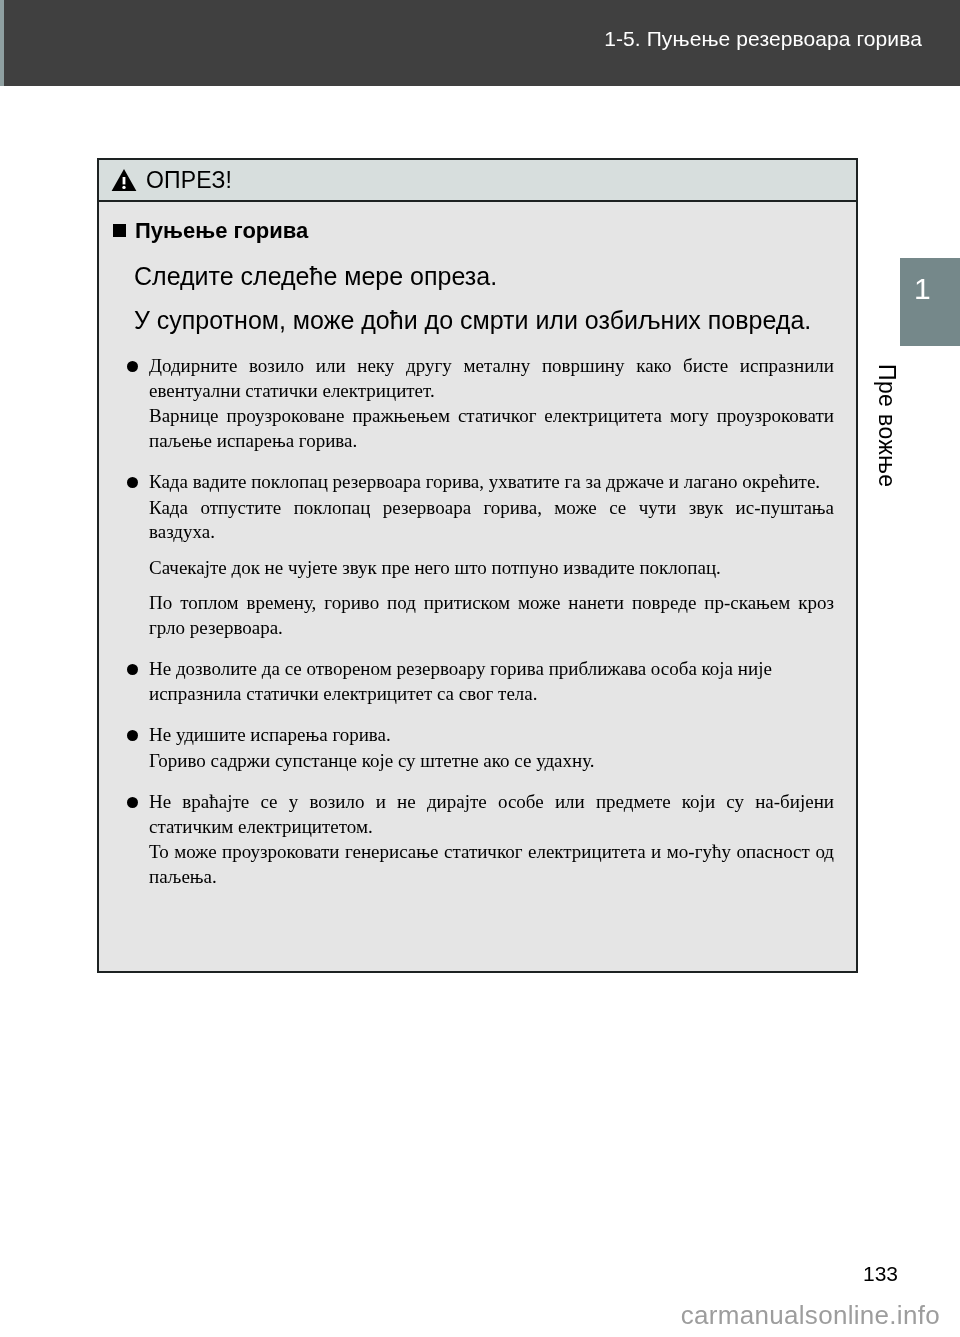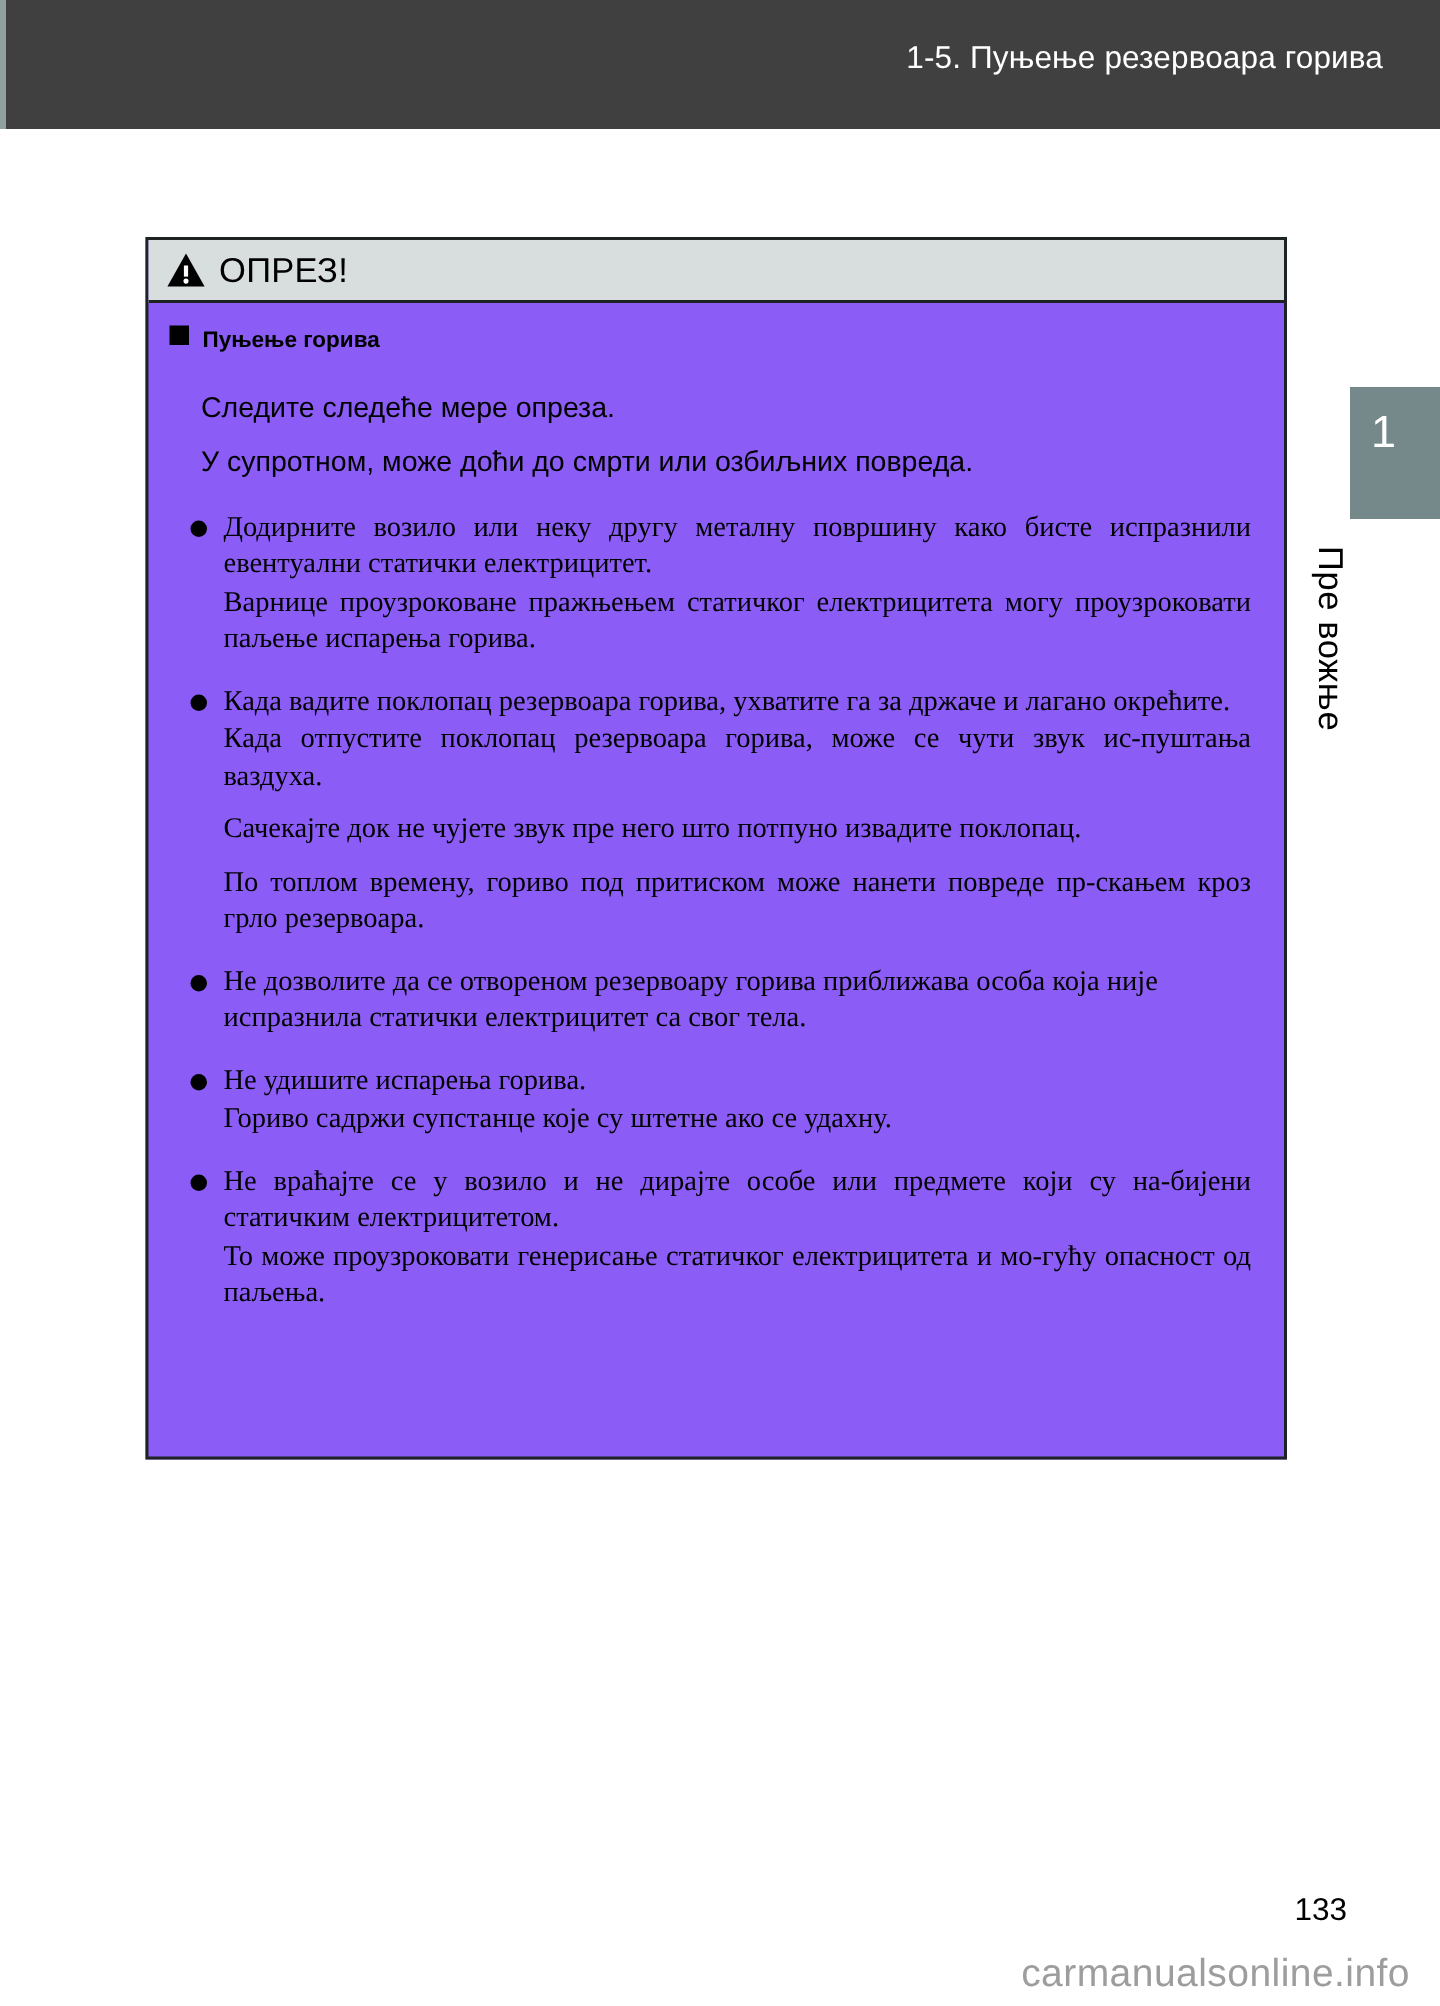--- a/index.html
+++ b/index.html
@@ -80,21 +80,21 @@
 
   
   .caution-box {
     position: absolute;
     left: 97px;
     top: 158px;
     width: 761px;
     height: 815px;
     border: 2px solid #1d2222;
     box-sizing: border-box;
-    background: #8b5cf6;
+    background: #e5e5e5;
   }
   .caution-header {
     height: 42px;
     background: #d7dedd;
     border-bottom: 2px solid #1d2222;
     display: flex;
     align-items: center;
     padding-left: 12px;
     box-sizing: border-box;
   }
@@ -113,37 +113,37 @@
 
   .caution-body {
     padding: 16px 22px 0 14px;
     box-sizing: border-box;
   }
 
   
   .section-head {
     display: flex;
     align-items: baseline;
-    font-size: 15px;
+    font-size: 22px;
     font-weight: bold;
     color: #000;
-    margin: 0 0 26px 0;
+    margin: 0 0 16px 0;
   }
   .sq-marker {
     width: 13px;
     height: 13px;
     background: #000;
     flex: 0 0 auto;
     margin-right: 9px;
     position: relative;
     top: -1px;
   }
 
   .plain-line {
-    font-size: 19px;
+    font-size: 25px;
     color: #000;
     margin: 0 0 12px 21px;
     line-height: 1.28;
   }
 
   
   .bullet-item {
     display: flex;
     margin: 0 0 16px 14px;
     font-family: Liberation Serif, serif;

